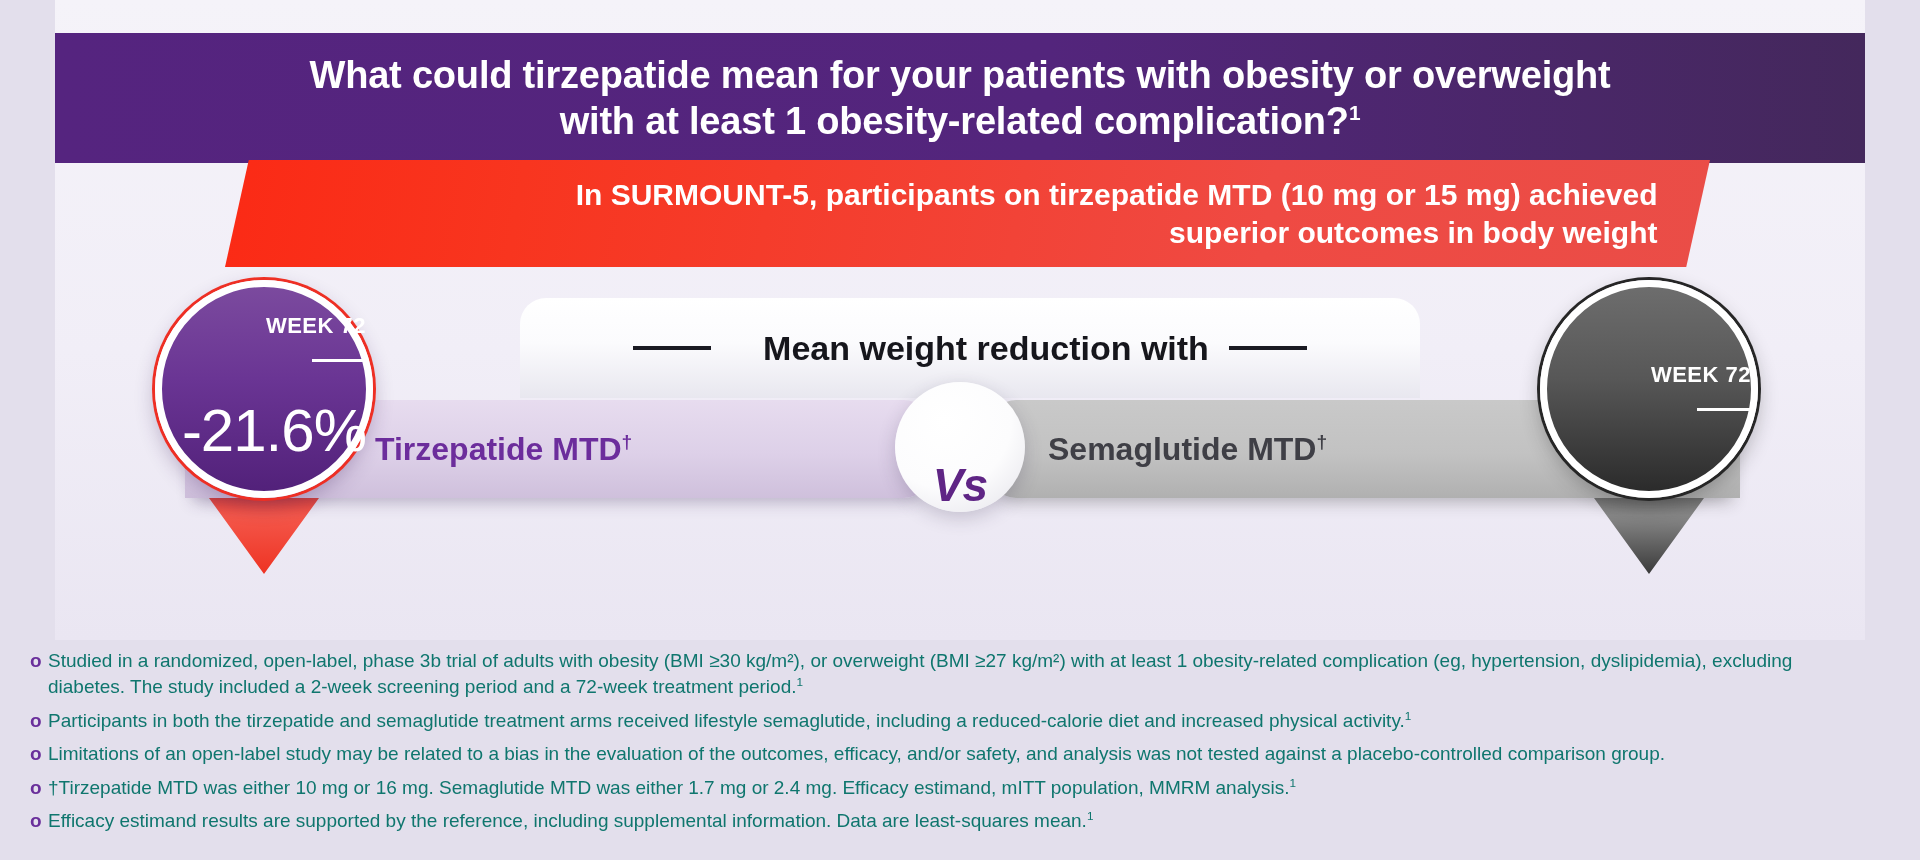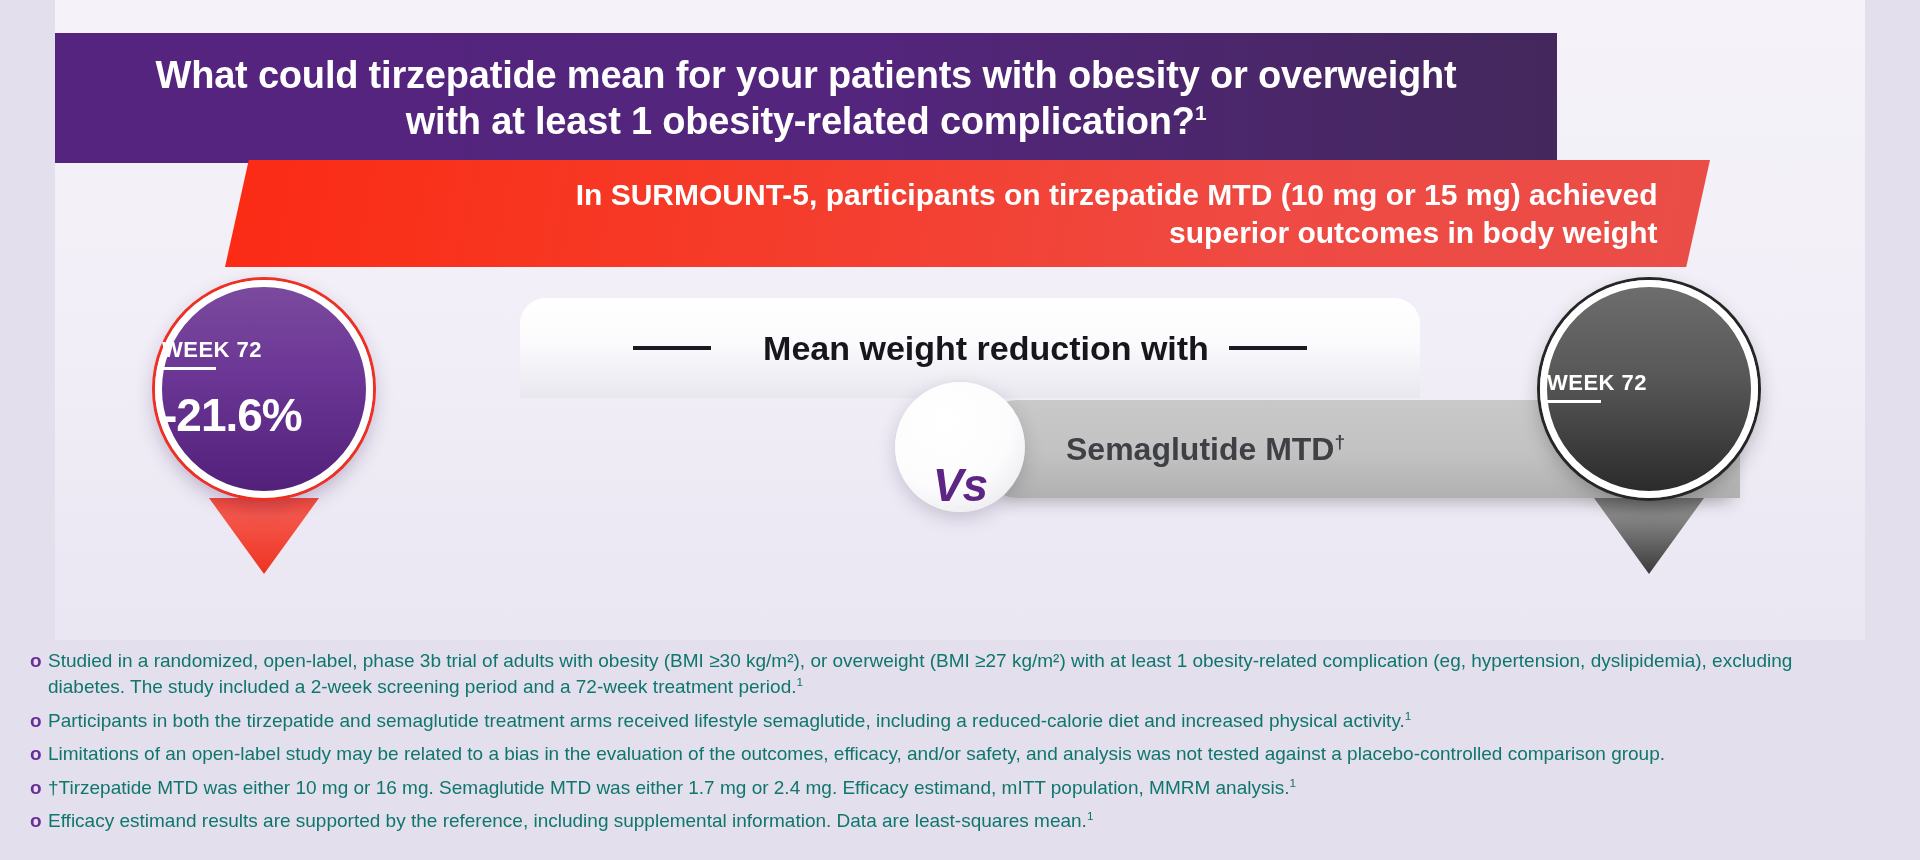--- a/index.html
+++ b/index.html
@@ -17,21 +17,21 @@
     position: absolute;
     left: 55px; top: 0px;
     width: 1810px; height: 640px;
     background: linear-gradient(180deg,#f5f3f9 0%, #f1eef7 55%, #eae6f2 100%);
   }
 
   
   .headline-bar {
     position: absolute;
     left: 55px; top: 33px;
-    width: 1502px; height: 130px;
+    width: 1810px; height: 130px;
     background: linear-gradient(90deg,#55247f 0%, #53257c 55%, #44285c 100%);
     display: flex; align-items: center; justify-content: center;
     z-index: 4;
   }
   .headline-text {
     color: #ffffff;
     font-size: 38px;
     font-weight: bold;
     line-height: 1.22;
     text-align: center;
@@ -95,21 +95,21 @@
     box-shadow: 0 12px 16px -8px rgba(60,40,90,.30);
   }
   .bar-right {
     left: 990px; width: 750px;
     border-radius: 26px 0 0 26px;
     background: linear-gradient(180deg,#c9c9c9 0%, #c2c2c2 55%, #b0b0b0 100%);
     box-shadow: 0 12px 16px -8px rgba(40,40,40,.30);
   }
   .bar-label { font-size: 32px; font-weight: bold; white-space: nowrap; }
   .bar-left .bar-label { color: #6c2d9c; margin-left: 190px; }
-  .bar-right .bar-label { color: #3f3f46; margin-left: 76px; }
+  .bar-right .bar-label { color: #3f3f46; margin-left: 58px; }
   .bar-label sup { font-size: 0.6em; vertical-align: super; }
 
   
   .vs-circle {
     position: absolute;
     left: 895px; top: 382px;
     width: 130px; height: 130px;
     border-radius: 50%;
     background: radial-gradient(circle at 38% 30%, #ffffff 0%, #fcfcfd 55%, #e3e2e9 100%);
     box-shadow: 0 6px 18px rgba(60,50,80,.22);
@@ -124,38 +124,38 @@
   
   .badge-wrap { position: absolute; z-index: 7; }
   .badge-left  { left: 155px; top: 280px; }
   .badge-right { left: 1540px; top: 280px; }
 
   .badge {
     position: relative;
     width: 218px; height: 218px;
     border-radius: 50%;
     display: flex; flex-direction: column;
-    align-items: flex-start; justify-content: center;
+    align-items: flex-end; justify-content: center; gap: 16px;
   }
   .badge-left .badge {
     background: linear-gradient(180deg,#7b4a9e 0%, #6a3594 45%, #52217a 100%);
     border: 7px solid #ffffff;
     box-shadow: 0 0 0 3px #ee2f24, 0 8px 20px rgba(60,30,90,.3);
   }
   .badge-right .badge {
     background: linear-gradient(180deg,#6d6d6d 0%, #575757 45%, #2b2b2b 100%);
     border: 7px solid #ffffff;
     box-shadow: 0 0 0 3px #262626, 0 8px 20px rgba(30,30,30,.3);
   }
   .badge-week {
     color: #ffffff; font-size: 22px; font-weight: bold;
     letter-spacing: .5px; margin-bottom: 4px;
   }
   .badge-rule { width: 54px; height: 3px; background: #ffffff; margin-bottom: 6px; }
-  .badge-value { color: #ffffff; font-size: 46px; font-weight: bold; letter-spacing: -1px; margin-top: 12px; }
+  .badge-value { color: #ffffff; font-size: 60px; font-weight: normal; letter-spacing: -1px; margin-top: 12px; }
 
   
   .arrow {
     position: absolute;
     width: 116px; height: 110px;
     z-index: 1;
   }
   .arrow-left  { left: 206px; top: 468px; }
   .arrow-right { left: 1591px; top: 468px; }
   .arrow svg { width: 100%; height: 100%; display: block; }
@@ -226,20 +226,25 @@
         <linearGradient id="gGray" x1="0" y1="0" x2="0" y2="1">
           <stop offset="0%" stop-color="#6e6e6e"></stop>
           <stop offset="45%" stop-color="#888888"></stop>
           <stop offset="100%" stop-color="#3a3a3a"></stop>
         </linearGradient>
       </defs>
       <path d="M33 0 H83 V30 H113 L58 106 L3 30 H33 Z" fill="url(#gGray)"></path>
     </svg>
   </div>
 
+  <div class="bar bar-left">
+    <div class="bar-body">
+      <span class="bar-label"><span>Tirzepatide MTD</span><sup>†</sup></span>
+    </div>
+  </div>
 
   <div class="bar bar-right">
     <div class="bar-body">
       <span class="bar-label"><span>Semaglutide MTD</span><sup>†</sup></span>
     </div>
   </div>
 
   <div class="vs-circle">
     <span class="vs-text">Vs</span>
   </div>

